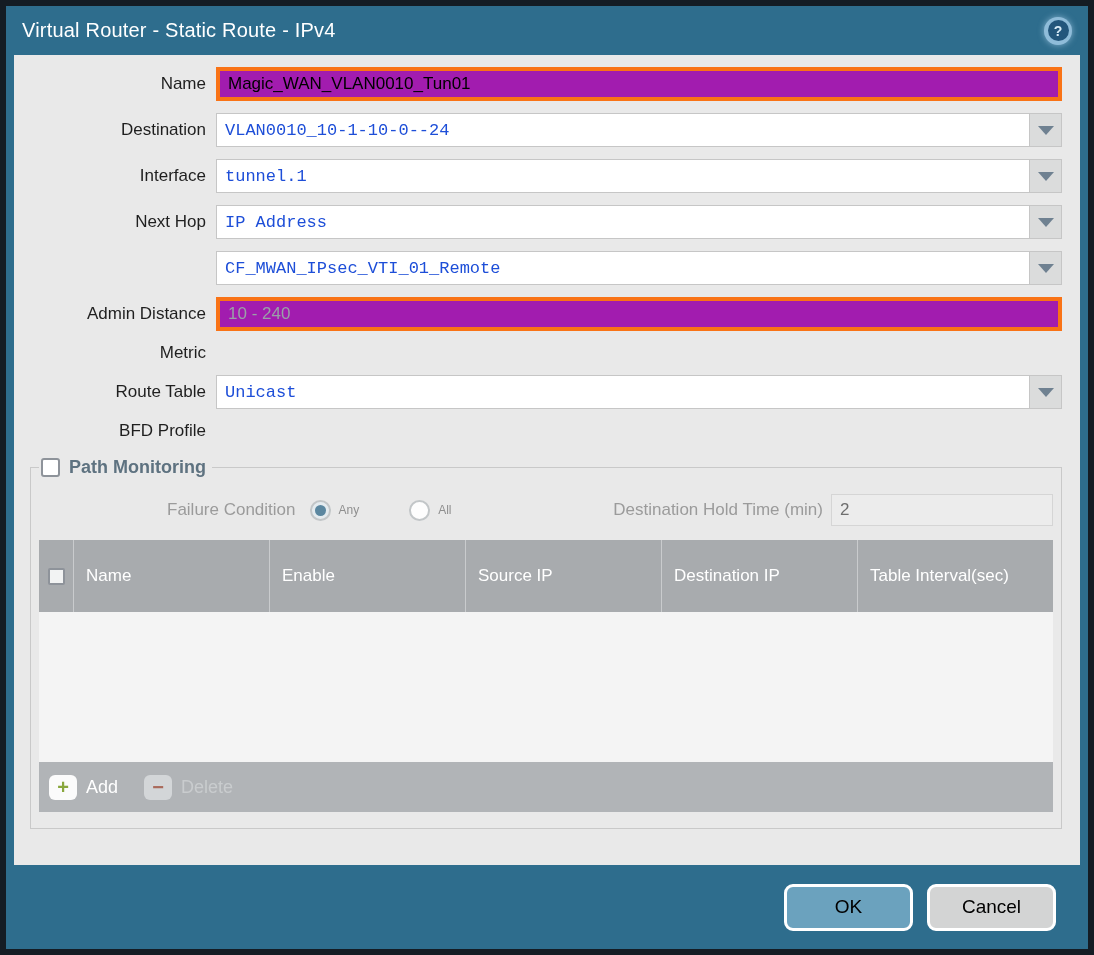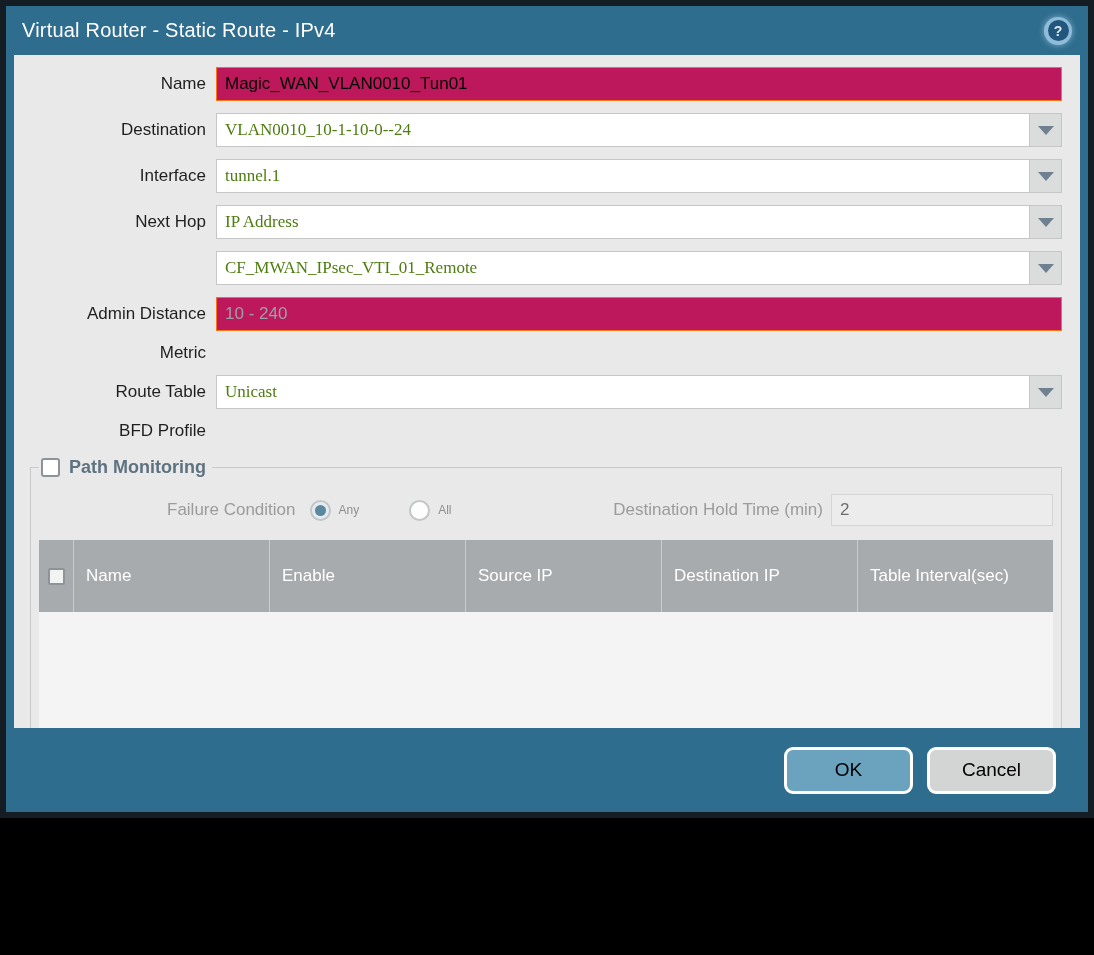--- a/index.html
+++ b/index.html
@@ -1,20 +1,20 @@
 <!DOCTYPE html>
 <html><head>
 <meta charset="utf-8">
 <style>
   * { box-sizing: border-box; margin: 0; padding: 0; }
   html,body { width:1094px; height:955px; background:#000; }
   body { font-family: "Liberation Sans", sans-serif; }
 
   .dialog {
-    width:1094px; height:818px;
+    width:1094px; height:955px;
     border:6px solid #141c24;
     background:#2e6d8d;
     display:flex; flex-direction:column;
   }
 
   
   .titlebar { height:49px; display:flex; align-items:center; padding:0 16px; flex:0 0 auto; }
   .titlebar .title { color:#fff; font-size:20px; letter-spacing:.2px; }
   .help { width:28px; height:28px; border-radius:50%; margin-left:auto; cursor:pointer;
           background:#8fbcd9; display:flex; align-items:center; justify-content:center;
@@ -23,28 +23,28 @@
           font-size:14px; font-weight:bold; display:flex; align-items:center; justify-content:center; }
 
   
   .content { background:#e9e9e9; margin:0 8px; flex:1 1 auto; padding:12px 18px 0 16px; overflow:hidden; }
 
   .form-row { display:flex; align-items:center; margin-bottom:12px; }
   .row-label { width:186px; text-align:right; padding-right:10px; font-size:17px; color:#1f1f1f; flex:0 0 auto; }
   .row-field { flex:1 1 auto; }
 
   .text-input {
-    width:100%; height:34px; border:1px solid #f97316; background:#be185d;
+    width:100%; height:34px; border:4px solid #f97316; background:#a21caf;
     font-family:"Liberation Sans",sans-serif; font-size:17px; color:#000; padding:8px 8px; outline:none;
   }
   .text-input::placeholder { color:#9aa1a7; }
 
   .dd { display:flex; height:34px; border:1px solid #c6c6c6; background:#fff; }
-  .dd input { flex:1 1 auto; border:none; height:100%; font-family:Liberation Serif, serif;
-              font-size:17px; color:#4d7c0f; padding:0 8px; outline:none; background:transparent; }
+  .dd input { flex:1 1 auto; border:none; height:100%; font-family:Liberation Mono, monospace;
+              font-size:17px; color:#1d4ed8; padding:0 8px; outline:none; background:transparent; }
   .dd-btn { width:32px; flex:0 0 auto; background:#dbdcdc; border-left:1px solid #c6c6c6;
             display:flex; align-items:center; justify-content:center; cursor:pointer; }
   .dd-arrow { width:0; height:0; border-left:8px solid transparent; border-right:8px solid transparent;
               border-top:9px solid #6f8191; }
 
   
   .pm-fieldset { border:1px solid #c9c9c9; margin-top:16px; padding:0 8px 16px 8px; }
   .pm-legend { display:flex; align-items:center; gap:9px; padding:0 6px 0 2px; }
   .pm-checkbox { width:19px; height:19px; background:#fff; border:2px solid #8e939a; border-radius:3px; cursor:pointer; }
   .pm-title { font-size:18px; font-weight:bold; color:#5e7280; }

